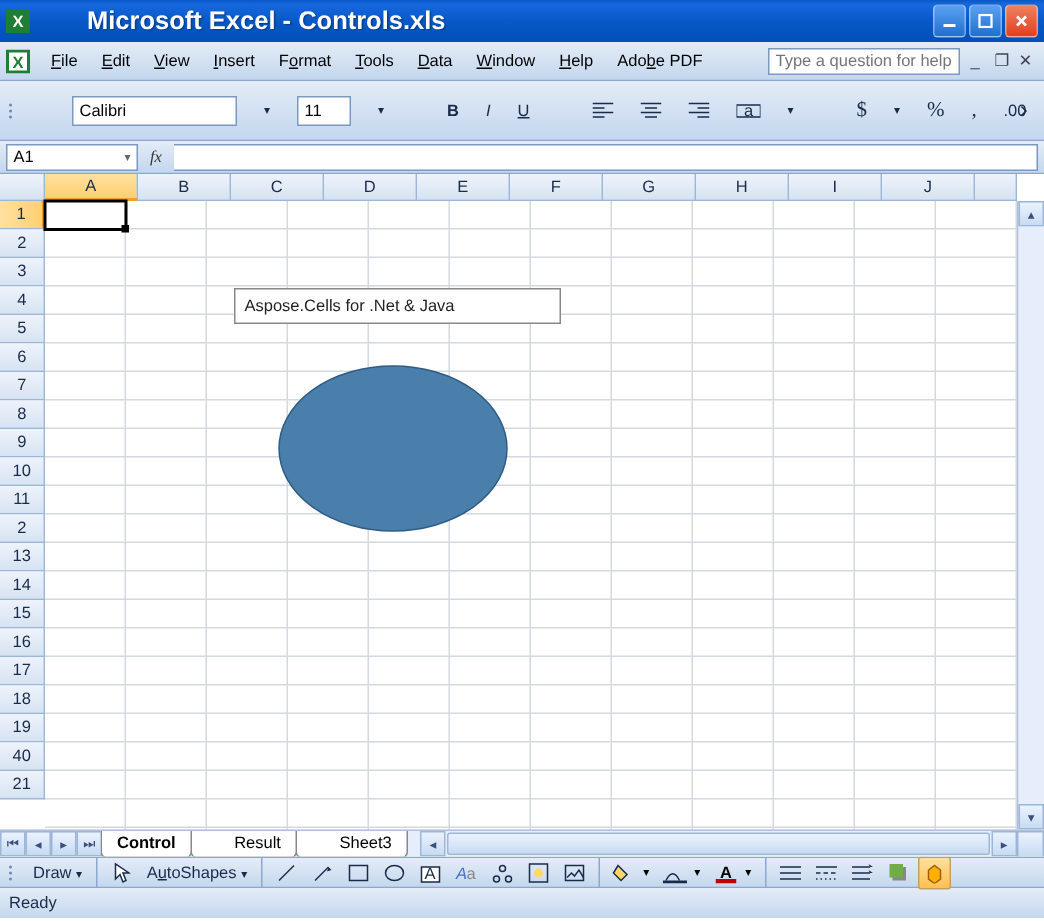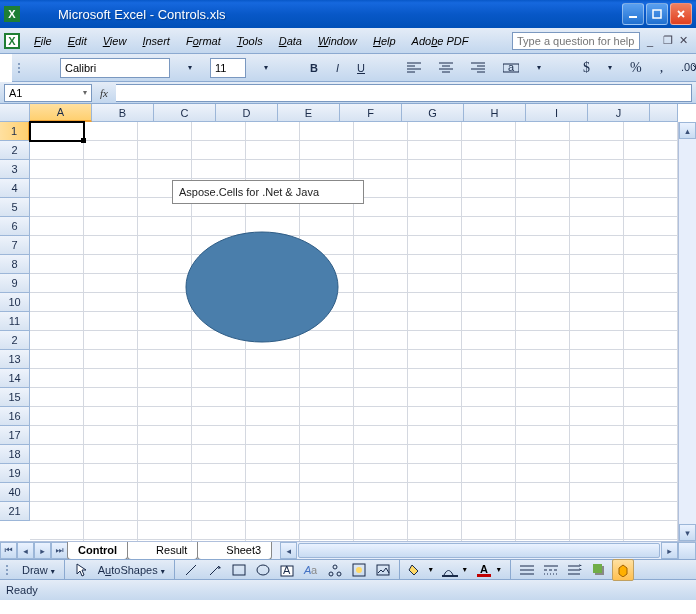--- a/index.html
+++ b/index.html
@@ -1,34 +1,34 @@
 <!DOCTYPE html>
 <html><head>
 <meta charset="utf-8">
 <style>
 * { margin: 0; padding: 0; box-sizing: border-box; font-family: Tahoma, Arial, sans-serif; font-size: 11px; }
 body { width: 696px; height: 614px; background: #fff; overflow: hidden; }
 
 
 .titlebar { height: 28px; background: linear-gradient(to bottom, #0858c8 0%, #1668de 10%, #0858c8 50%, #0050b8 100%); display: flex; align-items: center; padding: 0 4px; color: #fff; }
 .titlebar .excel-icon { width: 16px; height: 16px; margin-right: 4px; }
-.titlebar .title { font-weight: normal; font-size: 13px; flex: 1; text-shadow: 1px 1px 1px rgba(0,0,0,0.3); padding-left: 34px; }
+.titlebar .title { font-weight: bold; font-size: 17px; flex: 1; text-shadow: 1px 1px 1px rgba(0,0,0,0.3); padding-left: 34px; }
 .titlebar .win-btn { width: 22px; height: 22px; margin-left: 2px; border-radius: 3px; display: flex; align-items: center; justify-content: center; border: 1px solid rgba(255,255,255,0.4); }
 .titlebar .win-btn.min, .titlebar .win-btn.max { background: linear-gradient(to bottom, #5aa0f0, #2070d0); }
 .titlebar .win-btn.close { background: linear-gradient(to bottom, #f08060, #e04020); }
 
 
 .menubar { height: 26px; background: linear-gradient(to bottom, #e4ecf7 0%, #c3d7ee 100%); border-bottom: 1px solid #8ba9d0; display: flex; align-items: center; padding: 2px 4px; }
 .menubar .app-icon { width: 16px; height: 16px; margin-right: 6px; }
-.menubar .menu-item { padding: 2px 8px; cursor: default; font-style: italic; }
+.menubar .menu-item { padding: 2px 8px; cursor: default; }
 .menubar .helpbox { margin-left: auto; width: 128px; height: 18px; border: 1px solid #7a98c0; background: #fff; color: #888; font-size: 11px; padding: 1px 4px; margin-right: 4px; }
 .menubar .mdi-btn { width: 16px; padding: 0 3px; color: #445; }
 
 
-.toolbar { height: 28px; background: linear-gradient(to bottom, #e4ecf7 0%, #c3d7ee 100%); border-bottom: 1px solid #8ba9d0; display: flex; align-items: center; padding: 0 6px; gap: 18px; margin-left: 12px; }
+.toolbar { height: 40px; background: linear-gradient(to bottom, #e4ecf7 0%, #c3d7ee 100%); border-bottom: 1px solid #8ba9d0; display: flex; align-items: center; padding: 0 6px; gap: 18px; }
 .toolbar .grip { width: 6px; height: 20px; display: flex; flex-direction: column; justify-content: center; gap: 2px; margin-right: 4px; }
 .toolbar .grip span { width: 2px; height: 2px; background: #6c88b0; border-radius: 50%; }
 .toolbar select, .toolbar input { border: 1px solid #7a98c0; background: #fff; font-size: 11px; height: 20px; }
 .toolbar .font-select { width: 110px; padding: 1px 4px; }
 .toolbar .size-select { width: 36px; padding: 1px 4px; text-align: left; }
 .toolbar .tb-btn { width: 22px; height: 22px; display: flex; align-items: center; justify-content: center; cursor: default; font-family: "Times New Roman", serif; font-size: 14px; color: #1a2b4a; }
 .toolbar .sep { width: 1px; height: 20px; background: #8ba9d0; margin: 0 3px; }
 .toolbar .dd { width: 8px; font-size: 8px; color: #1a2b4a; }
 
 
@@ -48,21 +48,21 @@
 .row-headers { position: absolute; left: 0; top: 18px; bottom: 18px; width: 30px; }
 .row-h { width: 30px; height: 19px; background: linear-gradient(to bottom, #eef3fb, #d7e3f2); border-right: 1px solid #9cb6d8; border-bottom: 1px solid #9cb6d8; display: flex; align-items: center; justify-content: center; color: #1a2b4a; }
 .row-h.sel { background: linear-gradient(to right, #ffe0a0, #ffd070); border-right: 2px solid #f0a030; }
 .cells { position: absolute; left: 30px; top: 18px; right: 18px; bottom: 18px; }
 .cell-row { display: flex; height: 19px; }
 .cell { width: 62px; height: 19px; border-right: 1px solid #d4d8e0; border-bottom: 1px solid #d4d8e0; }
 .cell.active { outline: 2px solid #000; outline-offset: -1px; position: relative; }
 .cell.active::after { content: ''; position: absolute; right: -3px; bottom: -3px; width: 5px; height: 5px; background: #000; }
 
 
-.textbox-shape { position: absolute; left: 142px; top: 58px; width: 192px; height: 24px; border: 1px solid #888; background: #fff; display: flex; align-items: center; padding: 2px 6px; font-size: 12px; color: #222; }
+.textbox-shape { position: absolute; left: 126px; top: 58px; width: 218px; height: 24px; border: 1px solid #888; background: #fff; display: flex; align-items: center; padding: 2px 6px; font-size: 12px; color: #222; }
 .oval-shape { position: absolute; left: 155px; top: 109px; width: 155px; height: 112px; }
 .oval-shape svg { width: 100%; height: 100%; }
 
 
 .vscroll { position: absolute; right: 0; top: 18px; bottom: 18px; width: 18px; background: #e7eefb; border-left: 1px solid #b0c0dc; display: flex; flex-direction: column; }
 .vscroll .sbtn { height: 17px; background: linear-gradient(to bottom,#eaf2ff,#c8dbf2); border: 1px solid #9cb6d8; display:flex;align-items:center;justify-content:center;color:#3a5078;font-size:9px; }
 .vscroll .track { flex:1; background:#e7eefb; }
 .hscroll { position: absolute; left: 0; right: 0; bottom: 0; height: 18px; background: #e7eefb; border-top: 1px solid #b0c0dc; display:flex; }
 .hscroll .tabs-group { display:flex; align-items:center; background:#d7e3f2; }
 .hscroll .nav { width: 17px; height: 17px; background: linear-gradient(#eaf2ff,#c8dbf2); border: 1px solid #9cb6d8; display:flex;align-items:center;justify-content:center;color:#3a5078;font-size:9px; }

